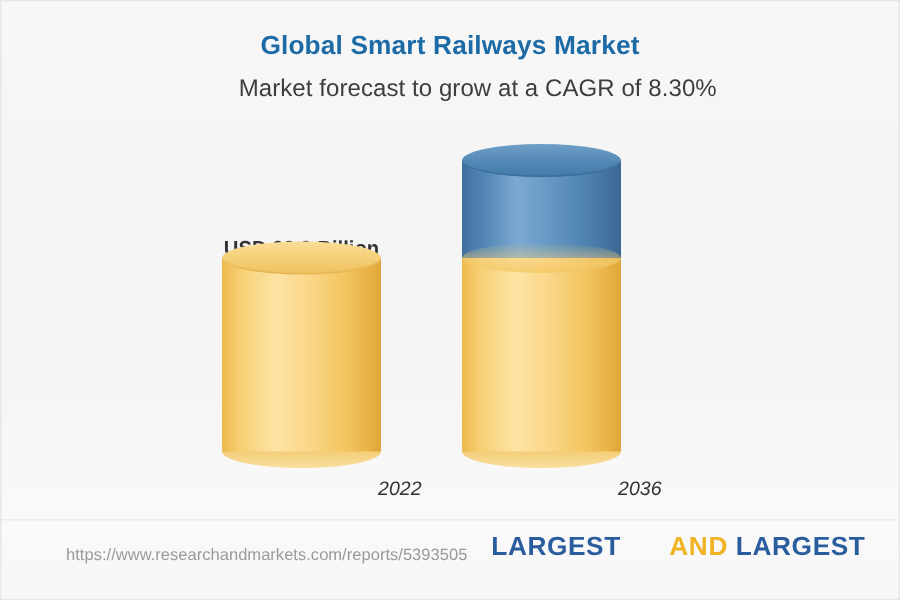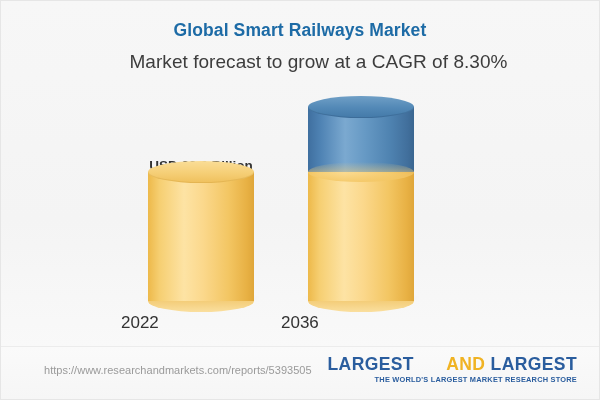--- a/index.html
+++ b/index.html
@@ -33,21 +33,21 @@
     font-size: 17.5px;
     font-weight: bold;
     color: #1d6ba6;
     letter-spacing: 0.1px;
   }
   .chart-subtitle {
     position: absolute;
     left: 0; right: 0;
     top: 50px;
     text-align: center;
-    font-size: 19px;
+    font-size: 16px;
     color: #3d3d3d;
     letter-spacing: 0.05px;
     padding-left: 37px;
   }
 
   
   .plot {
     position: absolute;
     left: 0; right: 0;
     top: 78px;
@@ -71,23 +71,24 @@
     color: #333333;
     white-space: nowrap;
   }
   .g2022 .value-label { bottom: 168px; }
   .g2027 .value-label { bottom: 222px; }
 
   .axis-label {
     position: absolute;
     left: 0; right: 0;
     bottom: 8px;
-    text-align: left;
-    font-size: 17px;
+    text-align: right;
+    font-size: 13px;
     color: #333333;
+    font-style: italic;
   }
 
   
   .cyl-shadow {
     position: absolute;
     bottom: 35px;
     left: 50%;
     transform: translateX(-50%);
     width: 118px;
     height: 16px;
@@ -254,17 +255,16 @@
       </div>
       <div class="axis-label">2036</div>
     </div>
 
   </div>
 
   <div class="footer">
     <div class="footer-url">https://www.researchandmarkets.com/reports/5393505</div>
     <div class="brand">
       <div class="brand-name"><span class="b-blue">LARGEST </span><span class="b-gold">AND </span><span class="b-blue">LARGEST</span></div>
-      <div class="brand-tag">THE WORLD'S LARGEST MARKET RESEARCH STORE</div>
     </div>
   </div>
 
 </div>
 
 </body></html>

